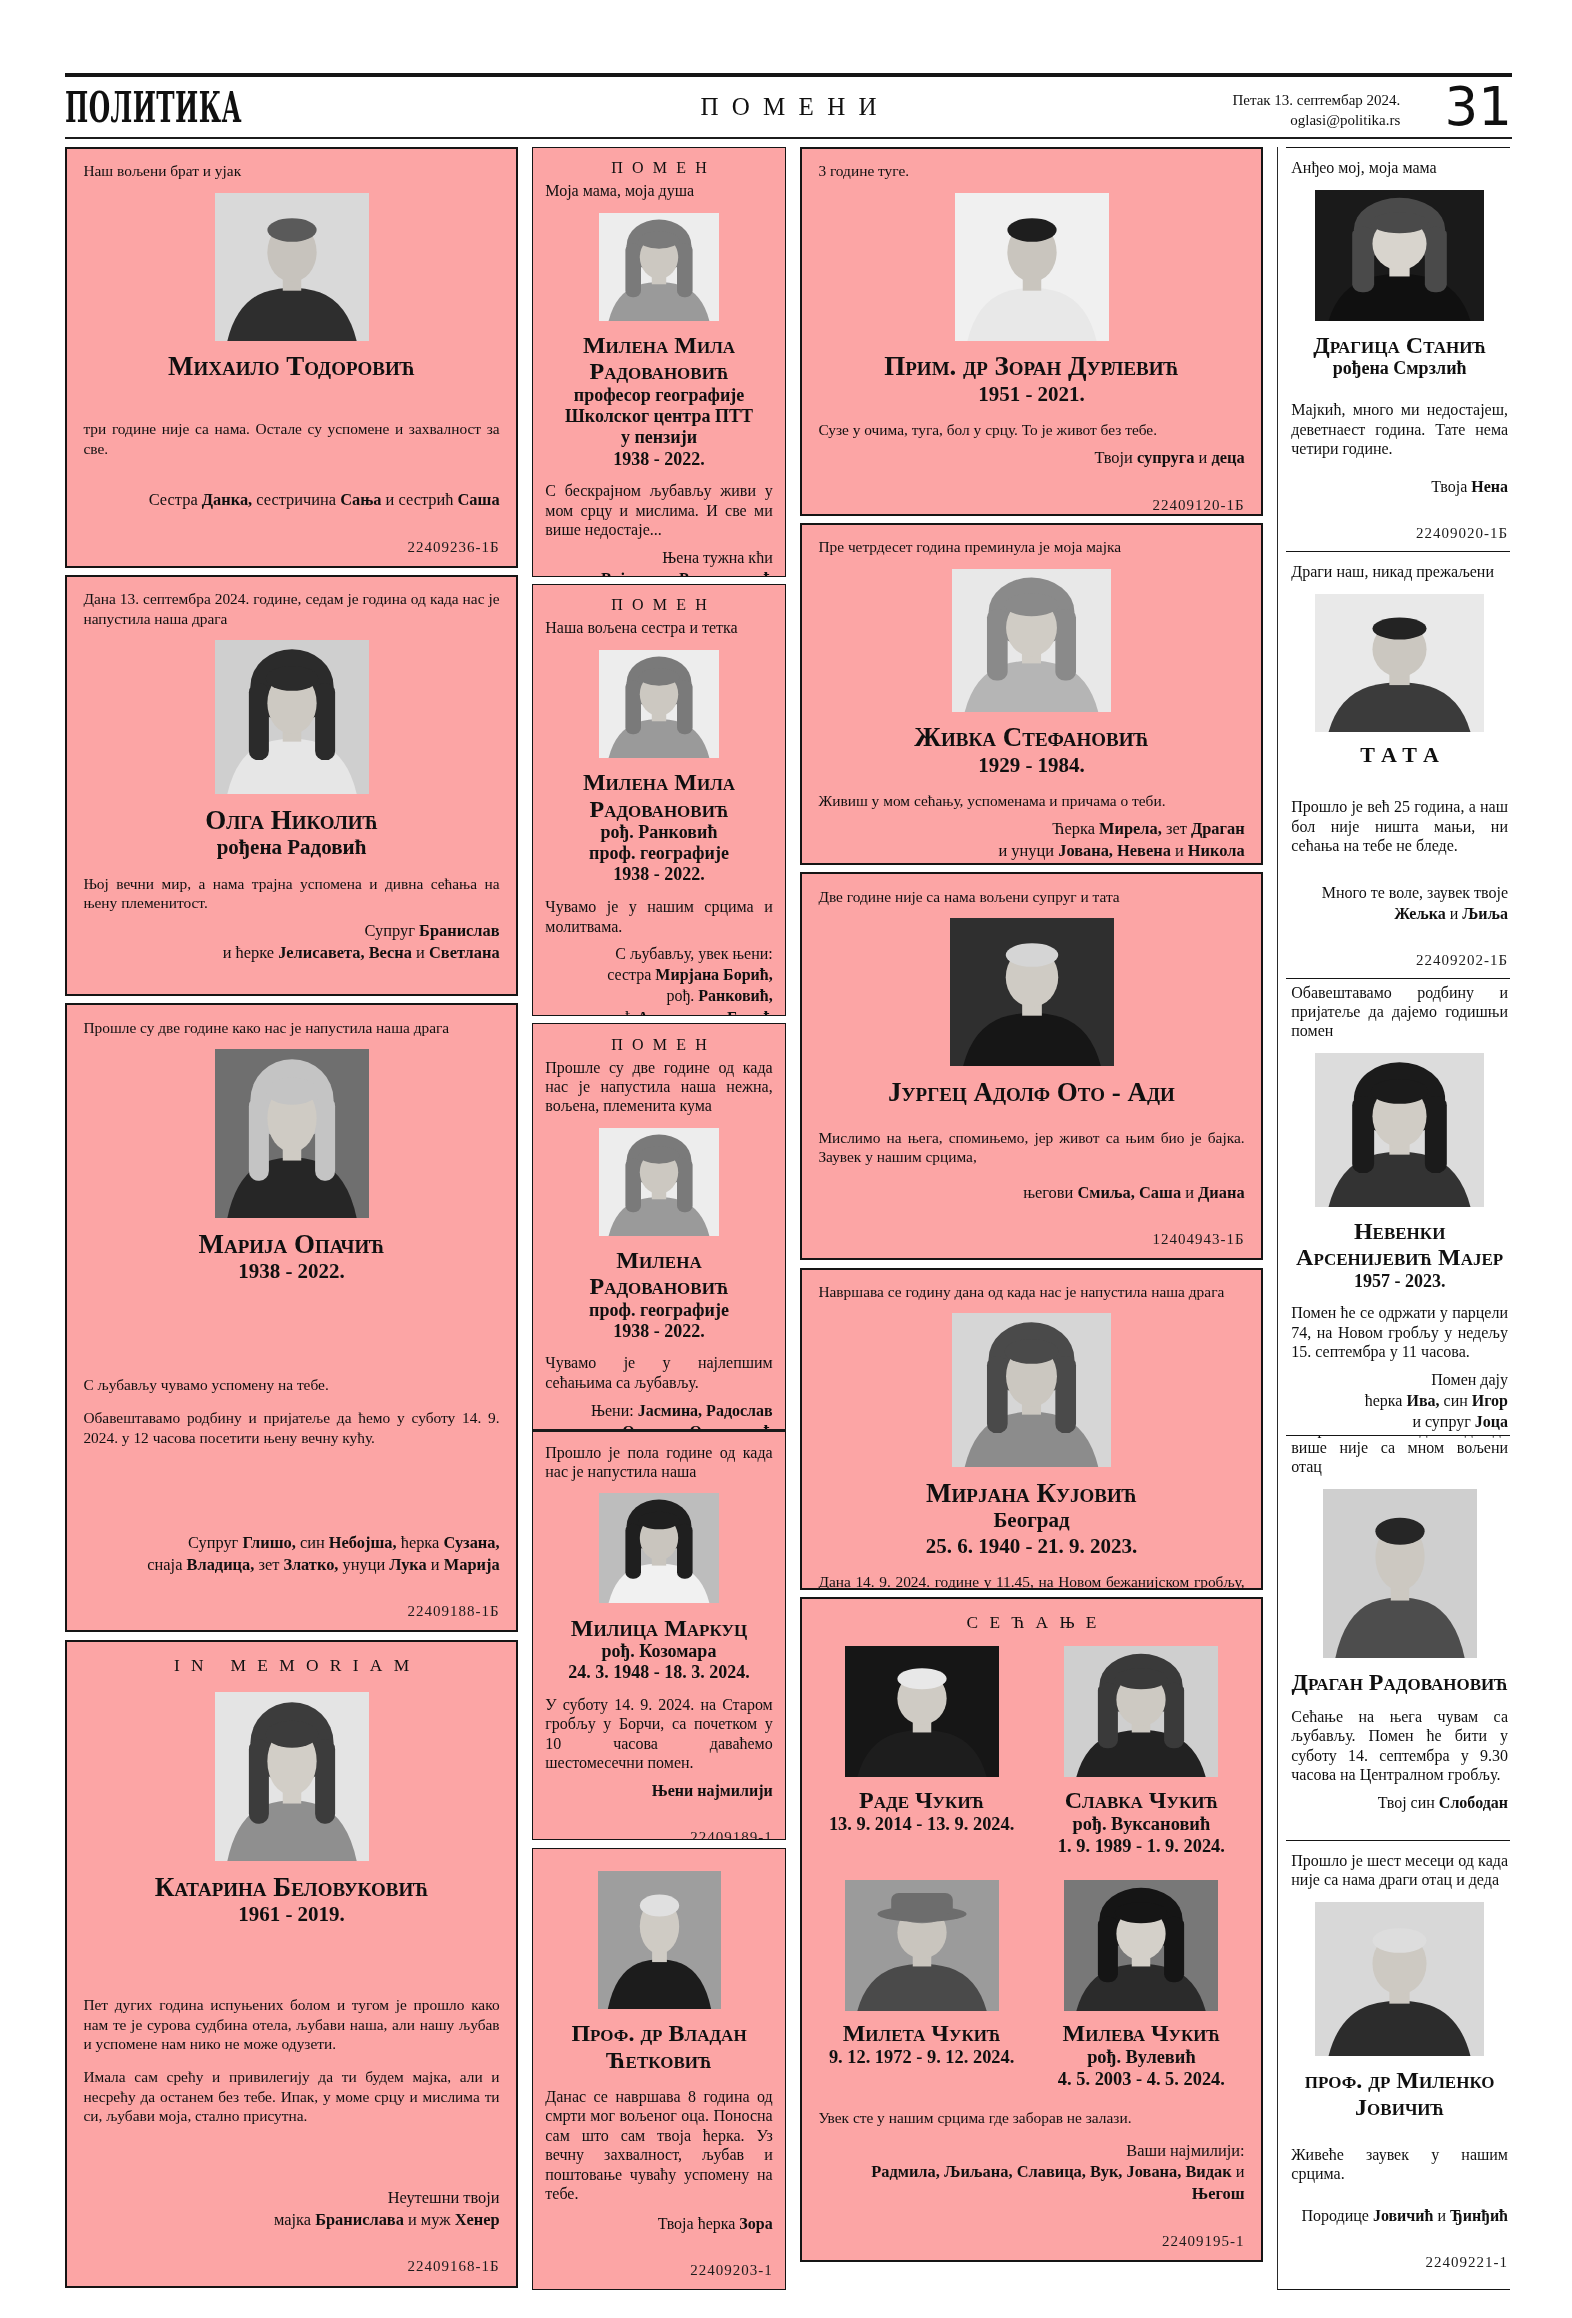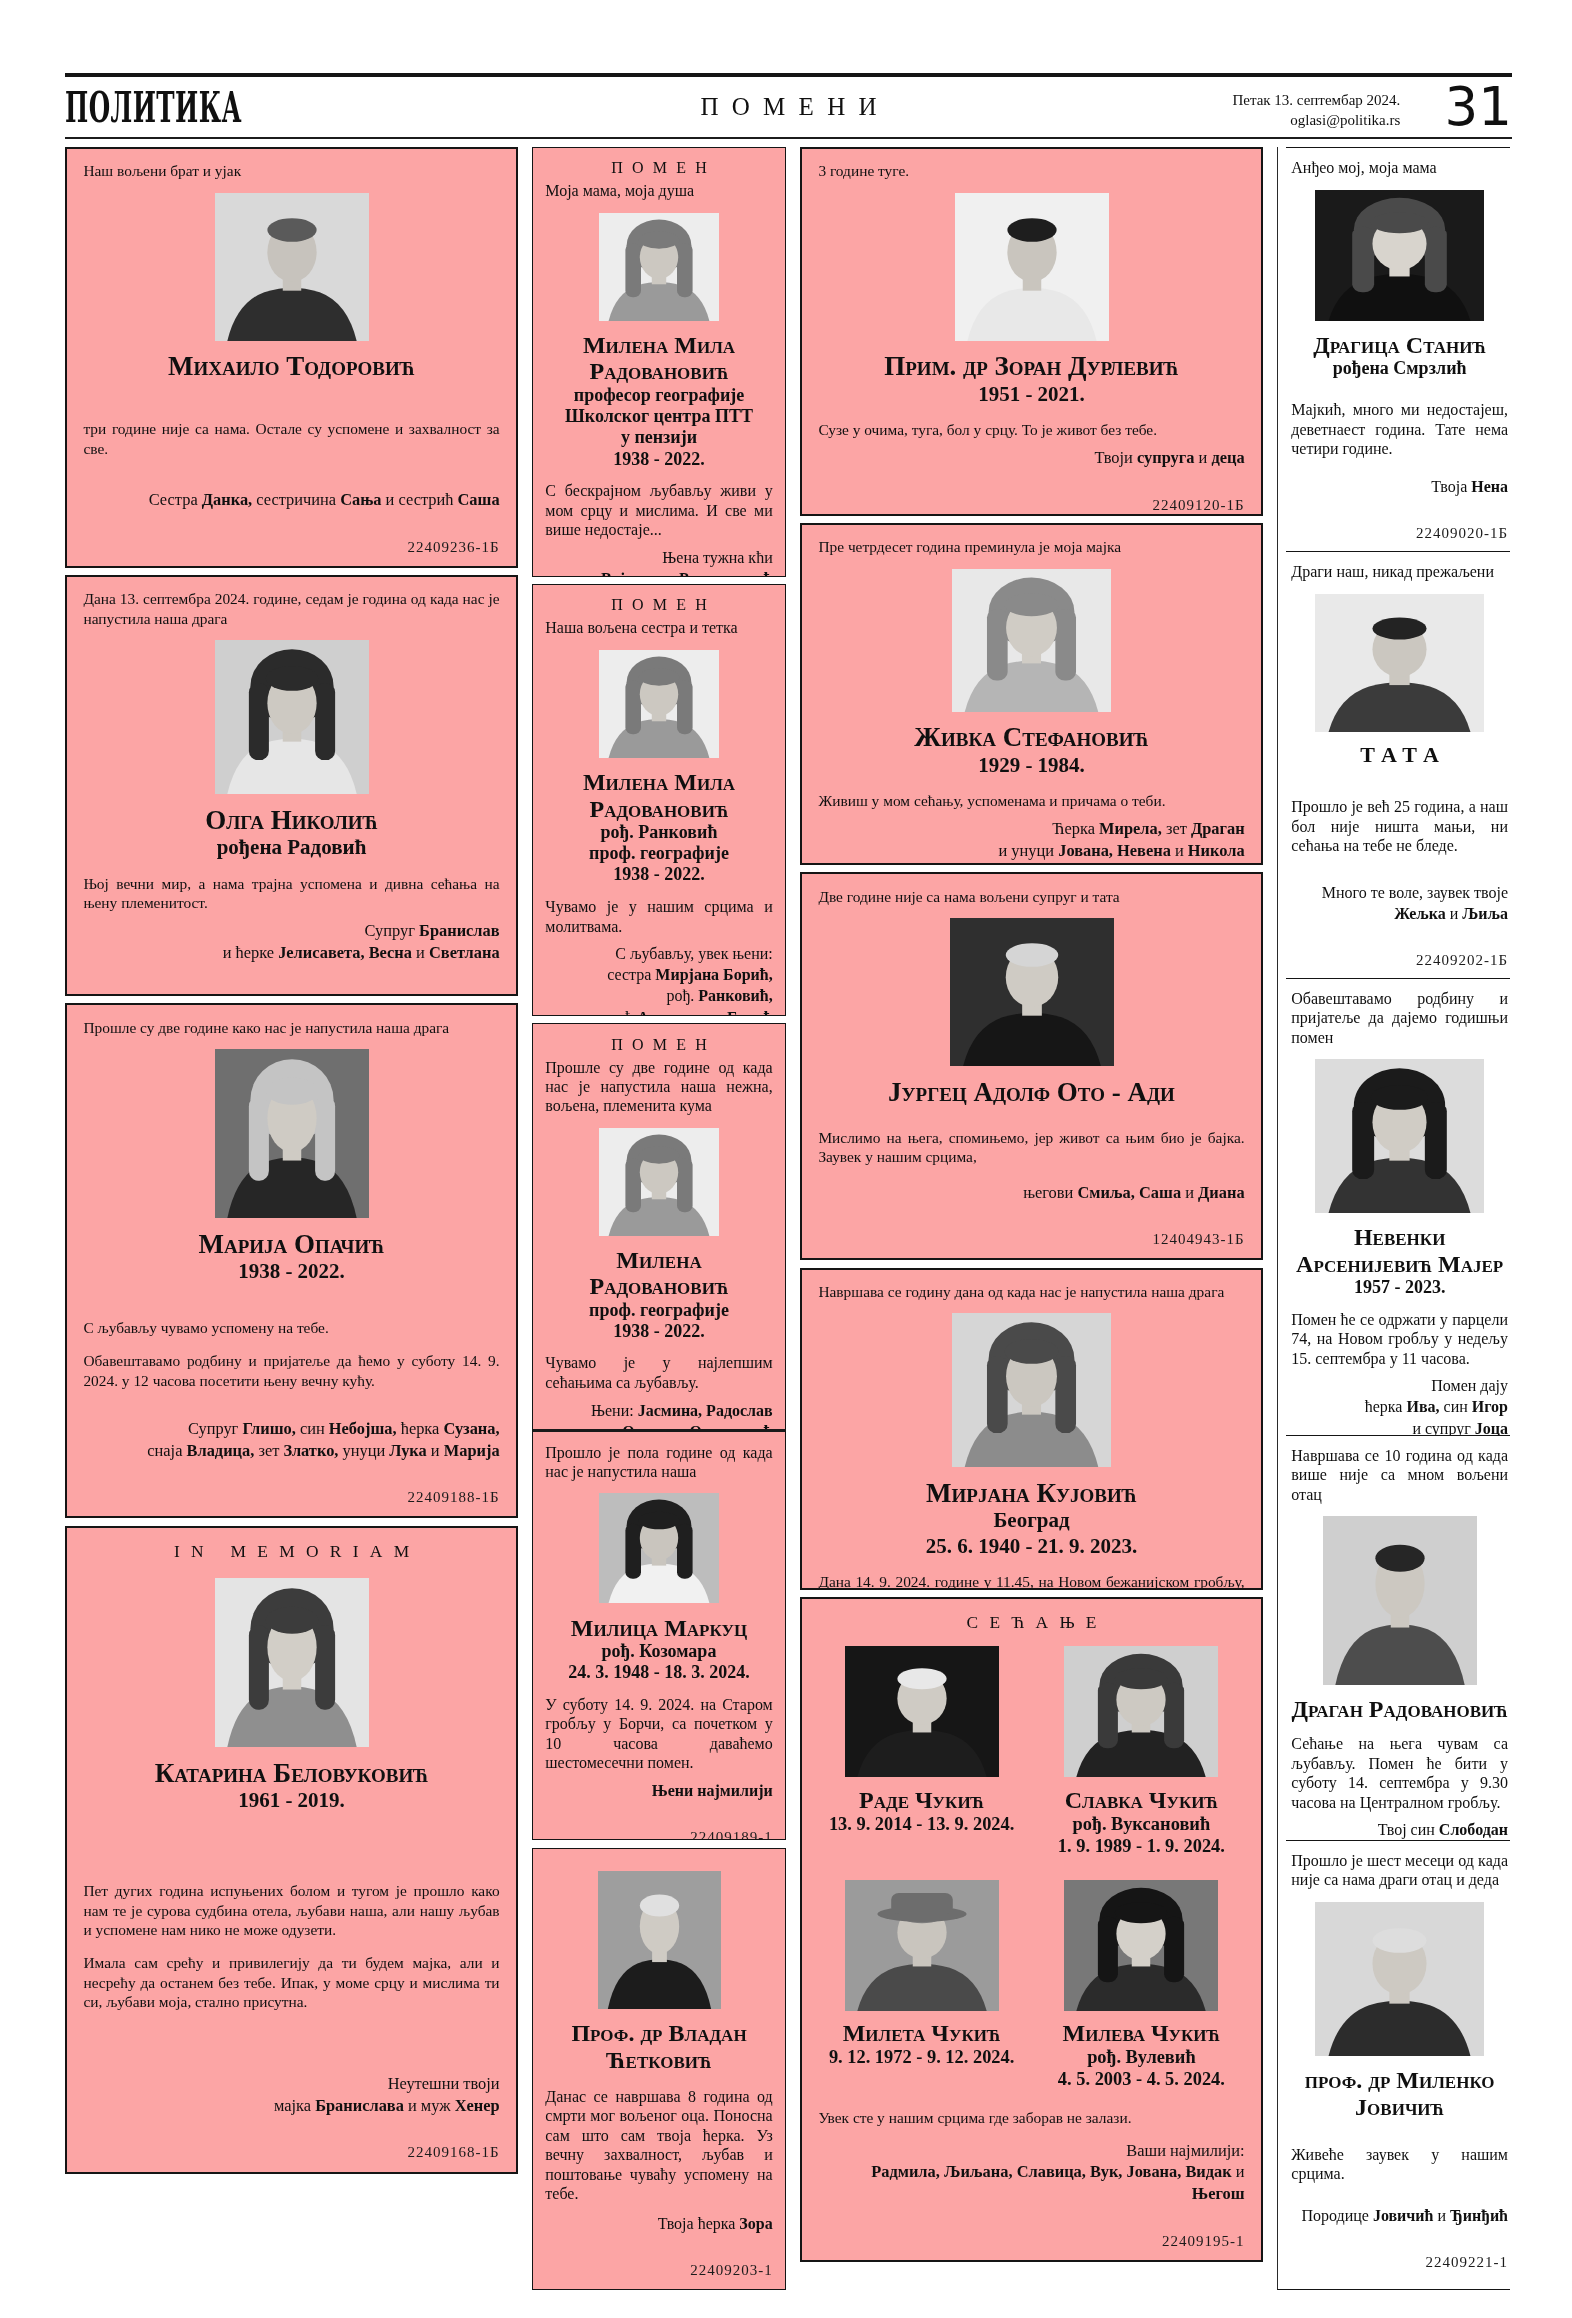--- a/index.html
+++ b/index.html
@@ -21,21 +21,21 @@
   .content{position:absolute;left:65px;right:61px;top:147px;bottom:30px;display:grid;grid-template-columns:453px 254px 463px 233px;column-gap:14px;}
   .col{display:flex;flex-direction:column;gap:7.2px;min-width:0;}
   .col.open{gap:0;border-left:1px solid #2a2a2a;border-bottom:1.5px solid #151515;padding-left:8.2px;}
   .box{border:2px solid #151515;background:#fca5a5;display:flex;flex-direction:column;}
   .col.c2 .box{border-width:1.5px;}
   .pair .obit + .obit{border-top:3.1px solid #1a1a1a;}
   .col.open .obit{border-top:1.5px solid #151515;}
 
   .obit{display:flex;flex-direction:column;box-sizing:border-box;overflow:hidden;padding:12.3px 16.4px 10.2px;}
   .narrow .obit,.col.open .obit{padding:10.2px 12.3px 9.2px;}
-  .col.open .obit{padding-left:5.1px;padding-right:2px;}
+  .col.open .obit{padding-left:5.1px;padding-right:2px;justify-content:center;}
 
   .kicker{text-align:center;font-size:17.4px;letter-spacing:11.3px;padding-left:11.3px;margin:1px 0 4.1px;}
   .narrow .kicker{font-size:16px;letter-spacing:9.2px;padding-left:9.2px;}
   .intro{font-size:15.4px;line-height:1.25;text-align:justify;}
   .narrow .intro{font-size:16px;line-height:1.2;}
   .photo-row{display:flex;justify-content:center;margin:12.3px 0 7.2px;}
   .photo-frame{display:block;}
   .name{text-align:center;font-weight:bold;font-variant:small-caps;font-size:27px;line-height:1.1;margin-top:4.1px;}
   .narrow .name{font-size:24px;}
   .name.plain{font-variant:normal;font-size:22px;letter-spacing:7.2px;padding-left:7.2px;}
@@ -120,21 +120,21 @@
               <p class="body-par">Њој вечни мир, а нама трајна успомена и дивна сећања на њену племенитост.</p>
             </div>
             <div class="sig">
               <span class="sig-line">Супруг <b>Бранислав</b></span>
               <span class="sig-line">и ћерке <b>Јелисавета, Весна</b> и <b>Светлана</b></span>
             </div>
             <div class="ref">22409142-1</div>
           </div>
         </div>
         <div class="box">
-          <div class="obit" style="height: 511px;">
+          <div class="obit" style="height: 625px;">
             <div class="intro">Прошле су две године како нас је напустила наша драга</div>
             <div class="photo-row">
               <svg class="photo-frame" width="154" height="169" viewBox="0 0 100 100" preserveAspectRatio="none">
                 <rect width="100" height="100" fill="#6f6f6f"></rect>
                 <ellipse cx="50" cy="30" rx="27" ry="24" fill="#c4c4c4"></ellipse>
                 <path d="M8 100 Q14 74 32 67 Q42 64 50 64 Q58 64 68 67 Q86 74 92 100 Z" fill="#262626"></path>
                 <rect x="22" y="28" width="13" height="50" rx="6" fill="#c4c4c4"></rect>
                 <rect x="65" y="28" width="13" height="50" rx="6" fill="#c4c4c4"></rect>
                 <rect x="44" y="52" width="12" height="14" fill="#cfcbc4"></rect>
                 <ellipse cx="50" cy="41" rx="16" ry="20" fill="#cfcbc4"></ellipse>

